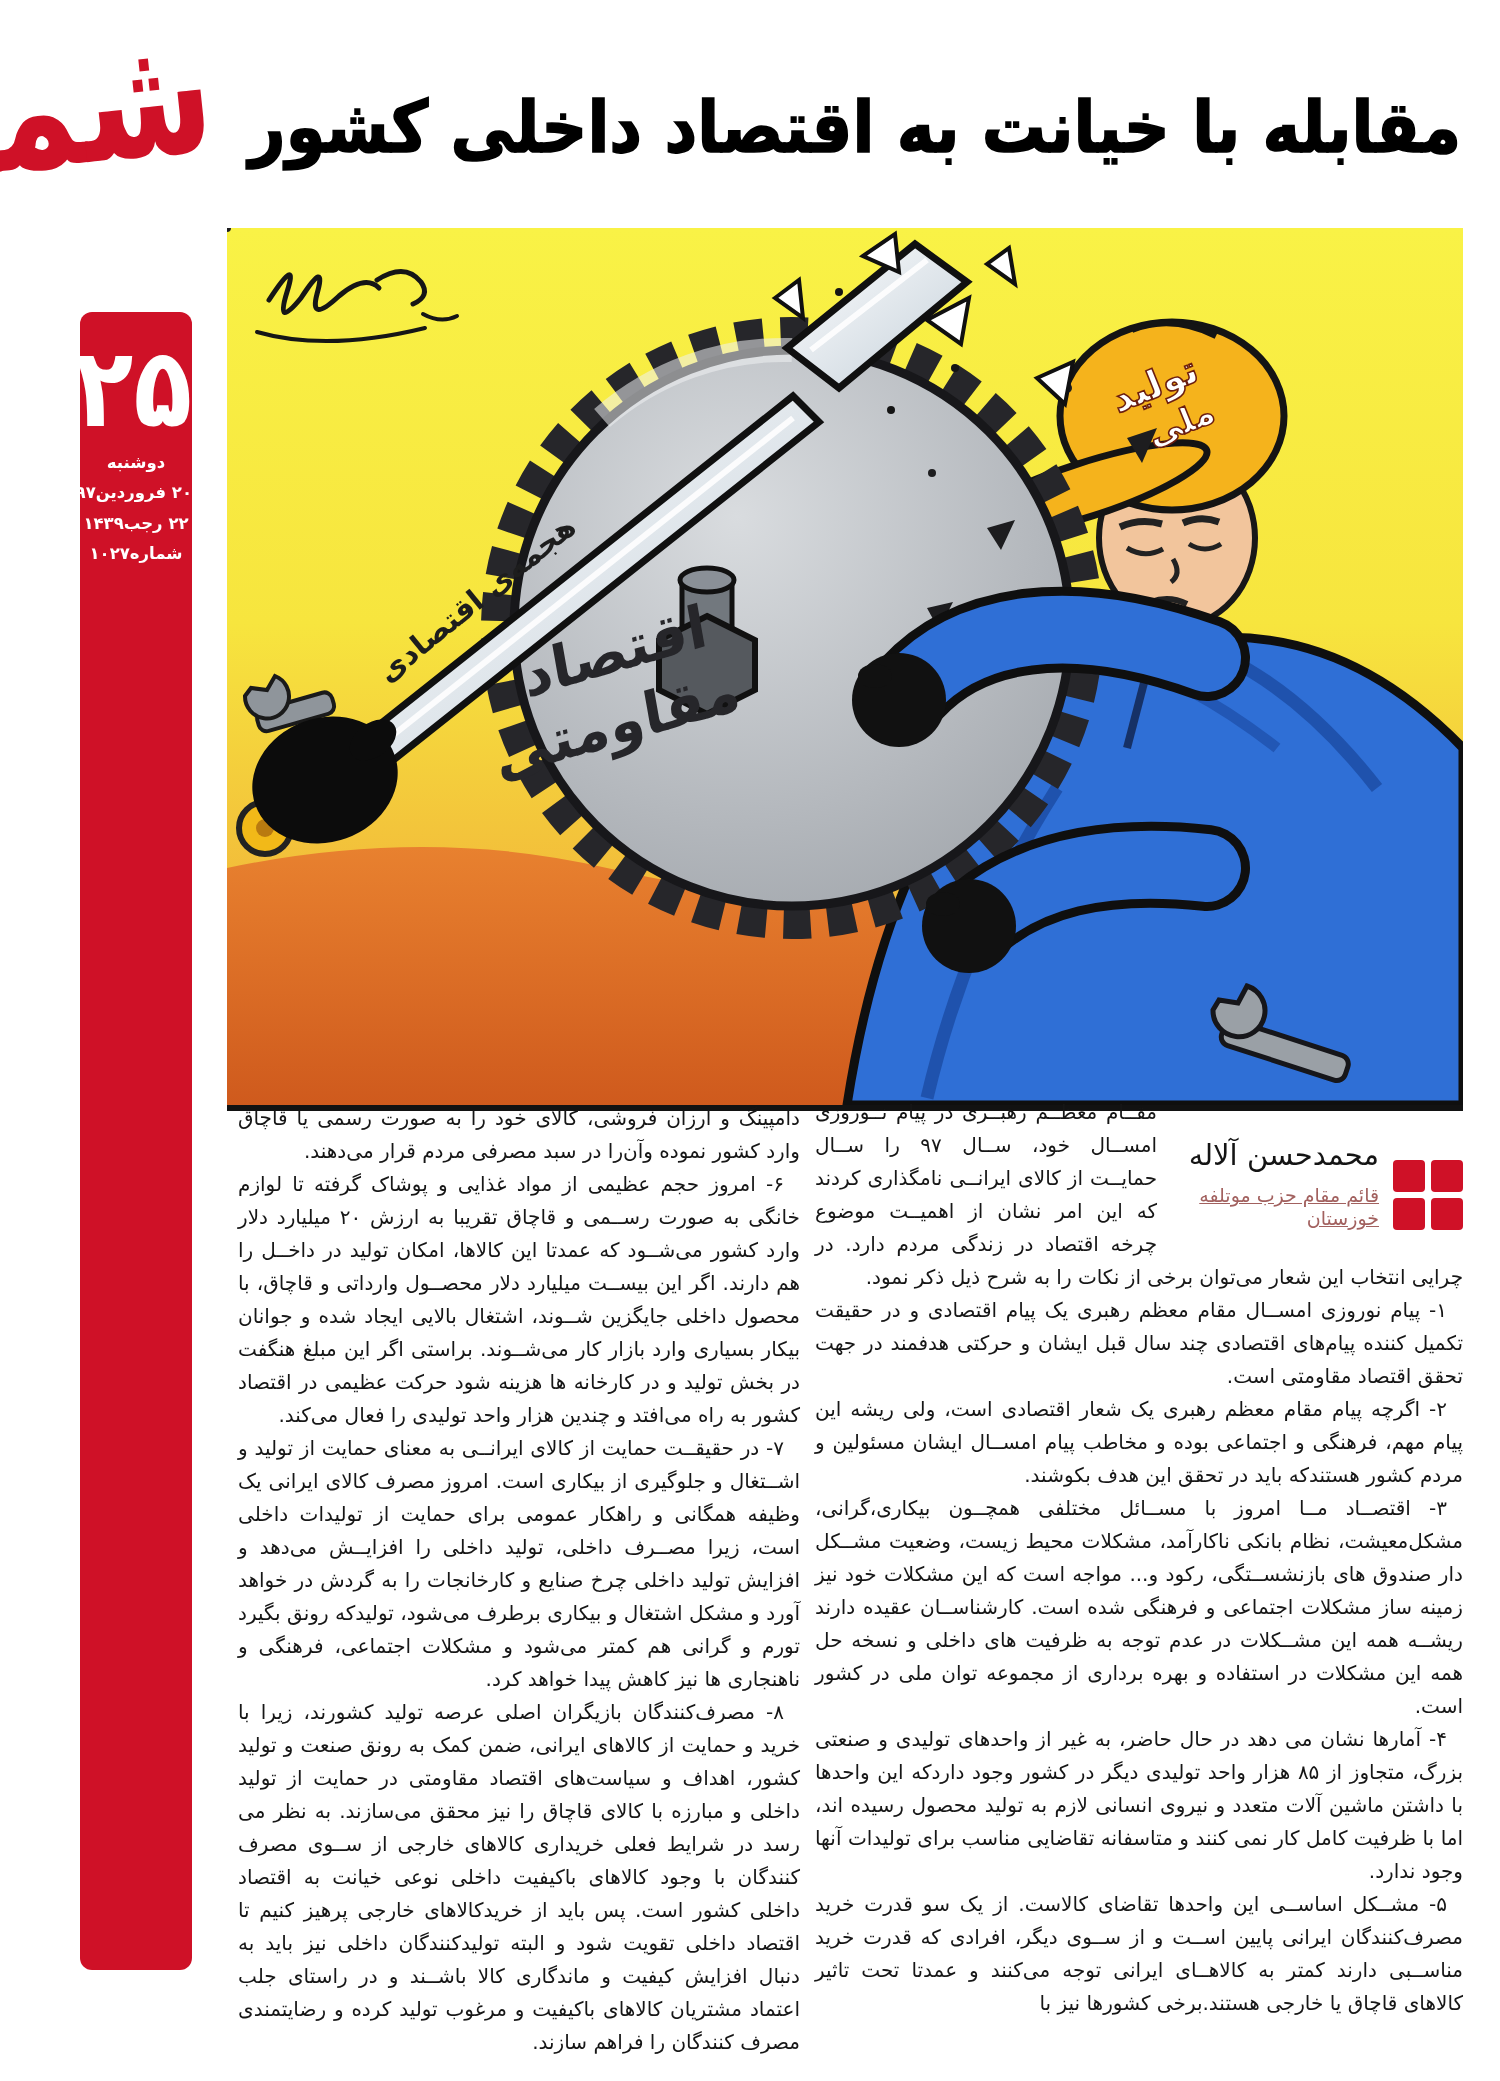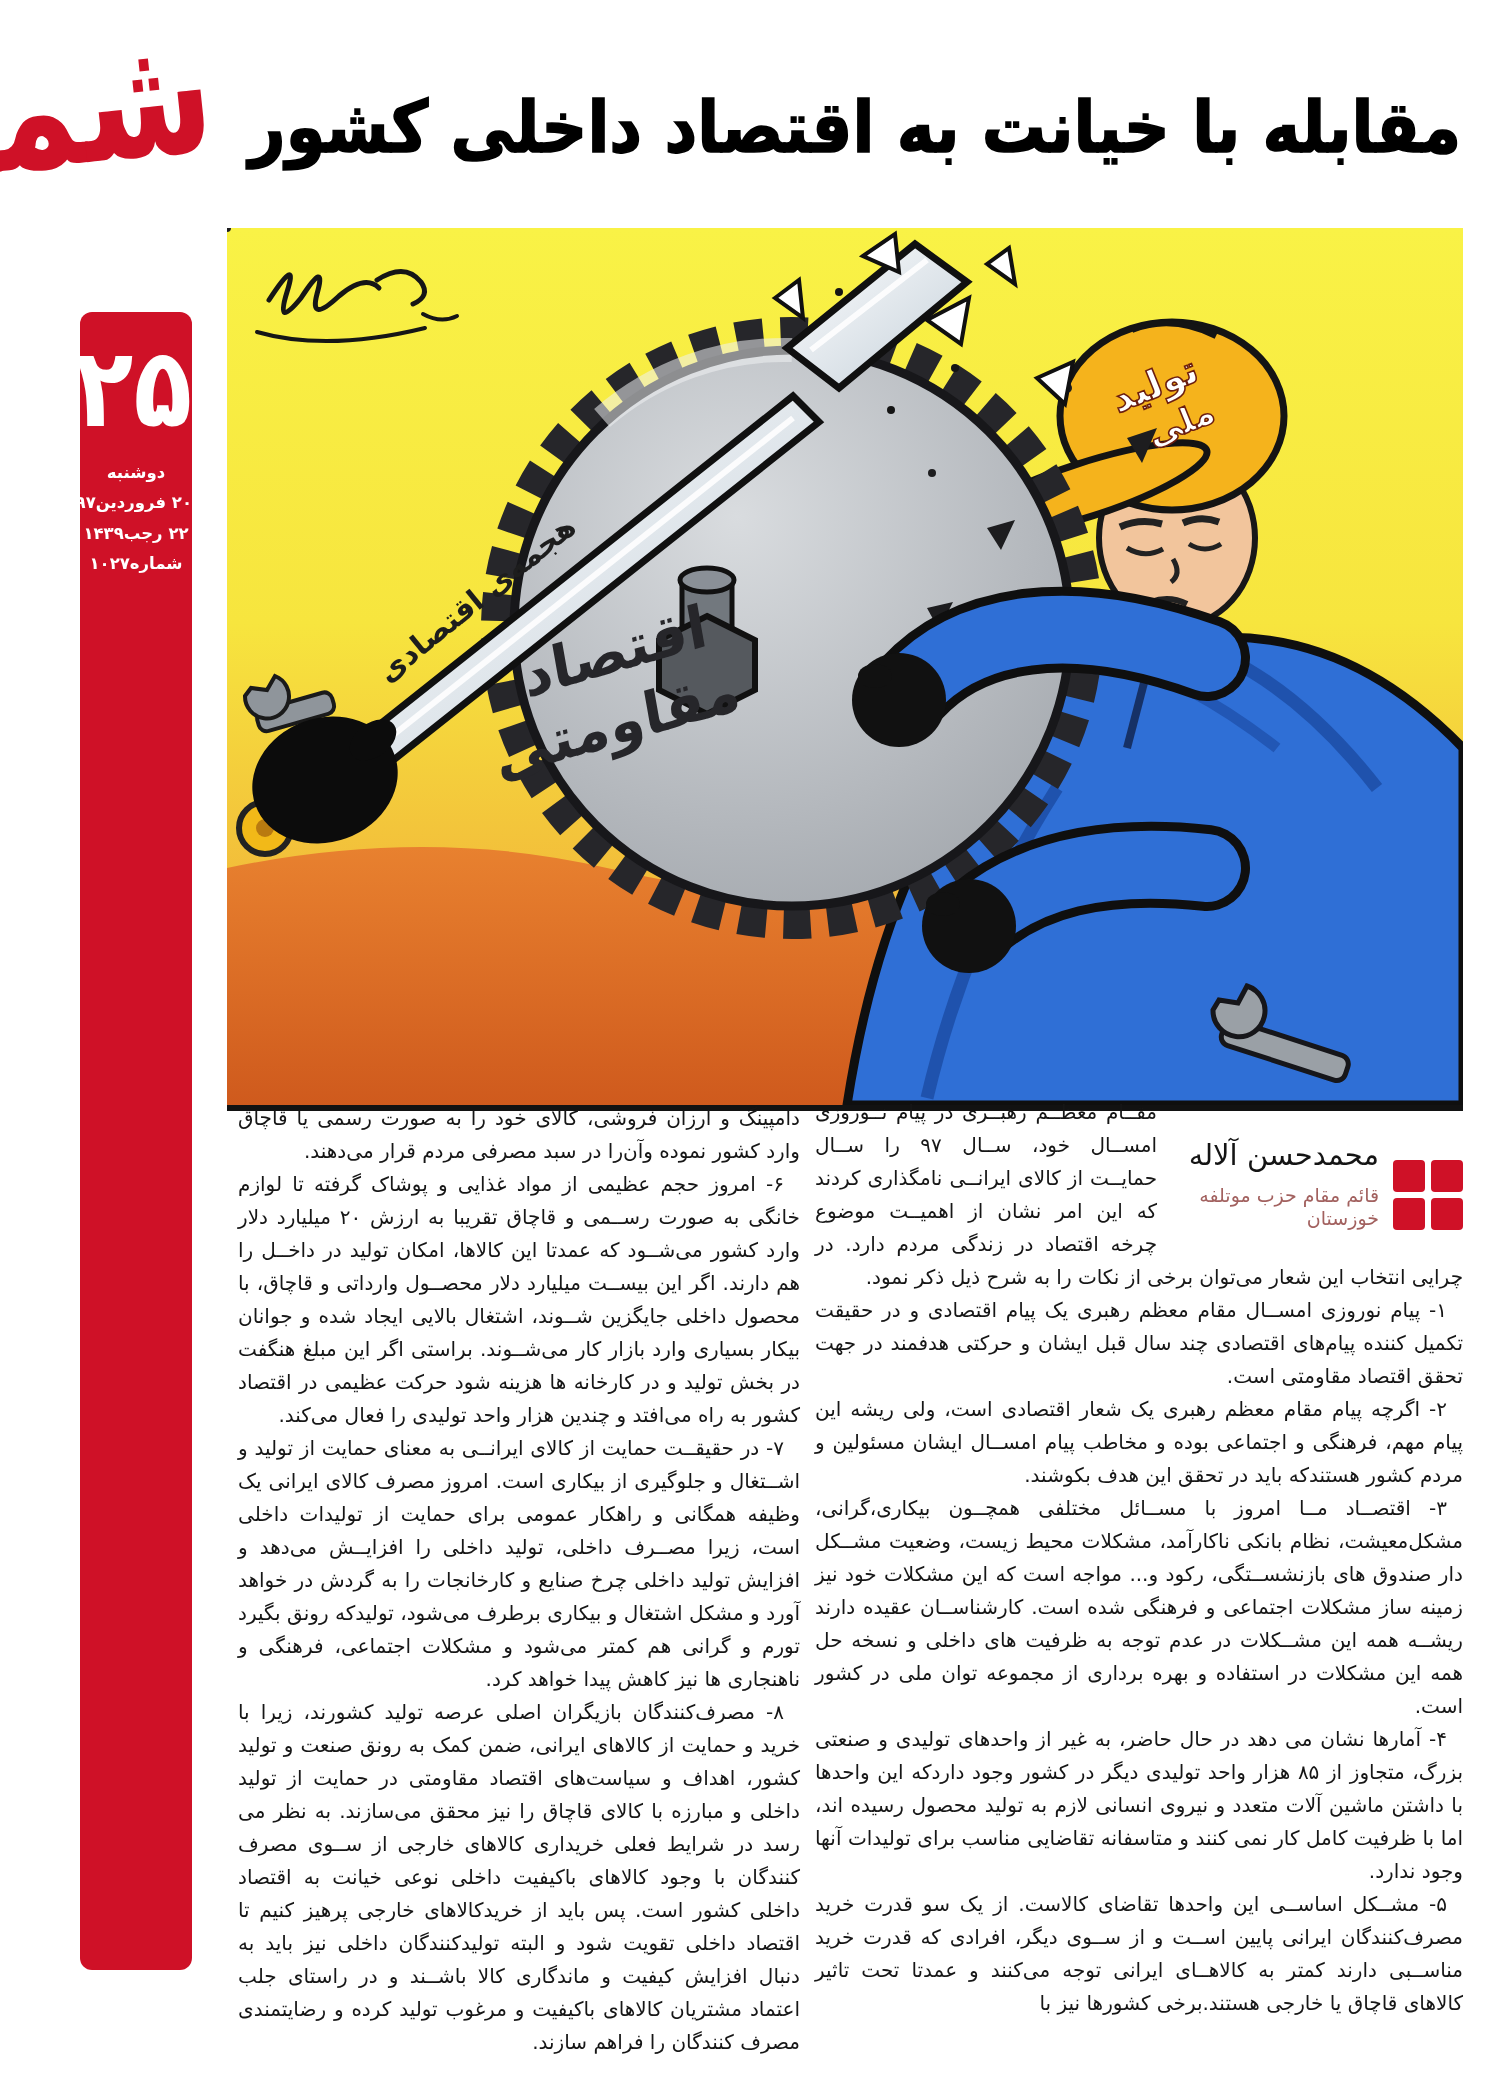--- a/index.html
+++ b/index.html
@@ -16,21 +16,21 @@
   }
   .red-bar{
     position:absolute;left:80px;top:312px;width:112px;height:1658px;
     background:#cf1127;border-radius:12px;color:#fff;text-align:center;
     direction:rtl;
   }
   .page-number{
     font-size:96px;font-weight:bold;line-height:1.1;padding-top:14px;
     transform:scaleY(1.15);transform-origin:top center;
   }
-  .dateblock{margin-top:26px;font-size:16.5px;font-weight:bold;line-height:1.85;}
+  .dateblock{margin-top:16px;font-size:16.5px;font-weight:bold;line-height:1.85;}
   .dateblock div{white-space:nowrap;}
   
   .headline{
     position:absolute;left:230px;top:86px;width:1250px;height:110px;
     direction:rtl;text-align:center;color:#000;
     font-size:64px;font-weight:bold;letter-spacing:-1px;
     transform:scaleY(1.12);transform-origin:top center;
     -webkit-text-stroke:1.5px #000;
   }
   
@@ -48,21 +48,21 @@
   .col-left{left:238px;top:1102px;width:562px;}
   .byline{
     float:right;width:306px;height:134px;direction:rtl;
     display:flex;flex-direction:row;gap:14px;padding-top:12px;box-sizing:border-box;align-items:flex-end;
   }
   .byline-icon{width:70px;height:70px;display:grid;grid-template-columns:32px 32px;
     grid-template-rows:32px 32px;gap:6px;flex:0 0 auto;}
   .byline-icon span{background:#cf1127;border-radius:4px;display:block;}
   .byline-text{flex:1;text-align:right;}
   .author-name{font-size:29px;color:#141414;line-height:1.2;}
-  .author-title{font-size:19px;color:#a2615f;margin-top:12px;line-height:1.2;}
+  .author-title{font-size:19px;color:#a2615f;margin-top:12px;line-height:1.2;text-decoration:underline;}
 </style>
 </head>
 <body>
 
 <div class="masthead">شما</div>
 
 <div class="red-bar">
   <div class="page-number">۲۵</div>
   <div class="dateblock">
     <div>دوشنبه</div>

